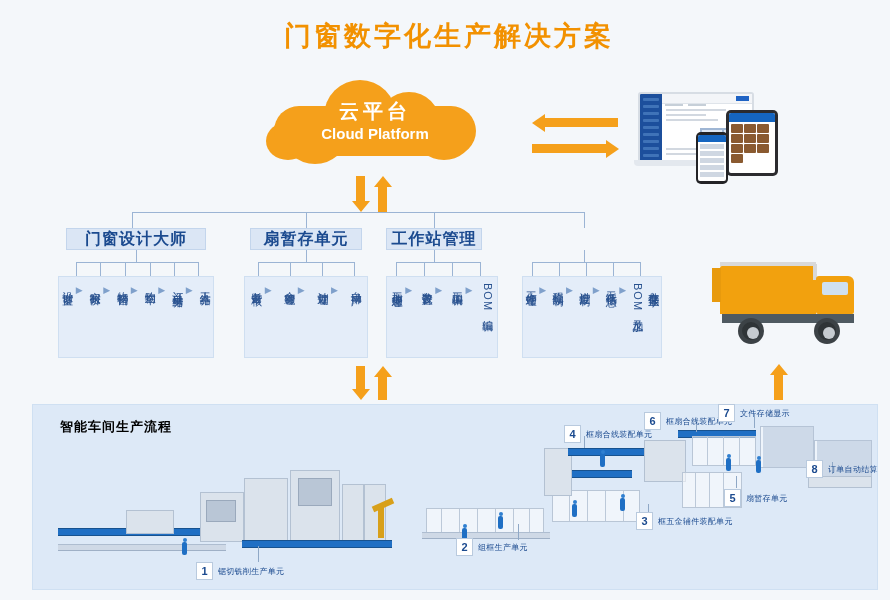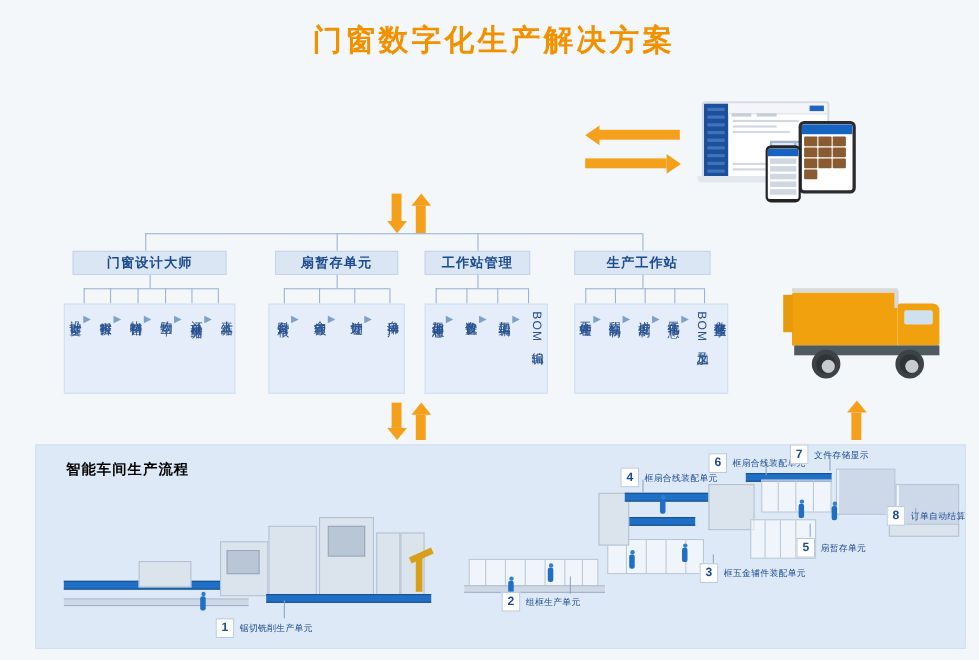--- a/index.html
+++ b/index.html
@@ -64,21 +64,21 @@
   .phone-scr{width:100%;height:100%;background:#fff;border-radius:2px;overflow:hidden;}
   .phone-bar{height:7px;background:#1565c0;}
   .phone-rows i{display:block;height:5px;margin:2px;background:#cfd7e2;}
 
   
   .line{position:absolute;background:#9bb4d4;}
 
   
   .mod-head{position:absolute;height:22px;background:#dbe6f5;border:1px solid #c3d5ec;
     display:flex;align-items:center;justify-content:center;
-    font-size:12px;color:#1b4a8f;font-weight:bold;letter-spacing:1px;box-sizing:border-box;}
+    font-size:16px;color:#1b4a8f;font-weight:bold;letter-spacing:1px;box-sizing:border-box;}
   .mod-body{position:absolute;background:#e4edf9;border:1px solid #cfdff1;box-sizing:border-box;
     display:flex;align-items:flex-start;justify-content:space-around;padding-top:6px;}
   .vitem{display:flex;align-items:flex-start;}
   .vlabel{writing-mode:vertical-rl;text-orientation:upright;font-size:11px;color:#28518f;
     line-height:13px;letter-spacing:1px;white-space:nowrap;}
   .vsep{color:#7fa0cb;font-size:9px;margin:2px 2px 0 2px;align-self:flex-start;}
 
   
   #workshop{left:28px;top:404px;width:846px;height:186px;background:#dde9f7;border:1px solid #cfe0f2;box-sizing:border-box;}
   #workshop-title{position:absolute;left:56px;top:418px;font-size:13px;font-weight:bold;color:#000000;letter-spacing:1px;}
@@ -112,20 +112,32 @@
   .tk-wheel:after{content:"";position:absolute;left:5px;top:5px;width:12px;height:12px;border-radius:50%;background:#c6cbd0;}
   .tk-stack{position:absolute;left:103px;top:6px;width:4px;height:16px;background:#d8d8d8;}
 </style>
 </head>
 <body>
 
 <div class="stage">
 
   <div class="abs" id="page-title">门窗数字化生产解决方案</div>
 
+  <div class="abs" id="cloud-wrap">
+    <div class="cl cl1"></div>
+    <div class="cl cl2"></div>
+    <div class="cl cl3"></div>
+    <div class="cl cl4"></div>
+    <div class="cl cl5"></div>
+    <div class="cloud-body"></div>
+    <div class="cloud-txt">
+      <div class="cloud-cn">云平台</div>
+      <div class="cloud-en">Cloud Platform</div>
+    </div>
+  </div>
 
   <div class="h-arrow" style="left:528px;top:114px;width:88px;height:20px;">
     <div class="h-head head-left" style="left:0;top:0;"></div>
     <div class="h-shaft" style="left:12px;top:4px;width:74px;"></div>
   </div>
   <div class="h-arrow" style="left:528px;top:140px;width:88px;height:20px;">
     <div class="h-shaft" style="left:0;top:4px;width:74px;"></div>
     <div class="h-head head-right" style="left:74px;top:0;"></div>
   </div>
 
@@ -285,21 +297,20 @@
       </div>
     <div class="vitem">
         <span class="vlabel">加工编辑</span>
         <span class="vsep">▶</span>
       </div>
     <div class="vitem">
         <span class="vlabel" style="writing-mode:vertical-rl;text-orientation:mixed;">BOM编辑</span>
       </div>
   </div>
 
-  <div class="mod-head" style="left:518px;top:228px;width:124px;">生产工作站</div>
   <div class="line abs" style="left:528px;top:262px;width:108px;height:1px;"></div>
   <div class="line abs" style="left:580px;top:250px;width:1px;height:12px;"></div>
   <div class="line abs" style="left:528px;top:262px;width:1px;height:14px;"></div>
   <div class="line abs" style="left:555px;top:262px;width:1px;height:14px;"></div>
   <div class="line abs" style="left:582px;top:262px;width:1px;height:14px;"></div>
   <div class="line abs" style="left:609px;top:262px;width:1px;height:14px;"></div>
   <div class="line abs" style="left:636px;top:262px;width:1px;height:14px;"></div>
   <div class="mod-body" style="left:518px;top:276px;width:140px;height:82px;">
     <div class="vitem">
         <span class="vlabel">工作站管理</span>

